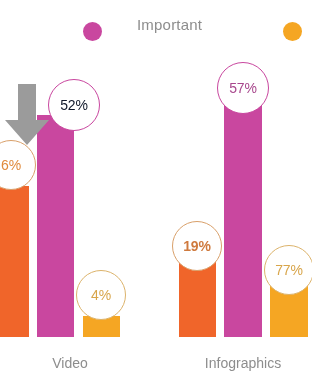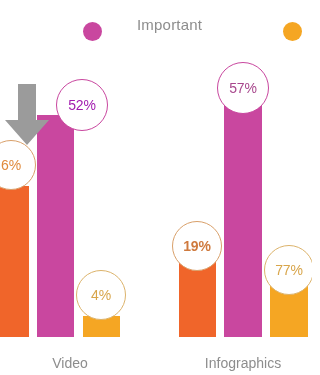--- a/index.html
+++ b/index.html
@@ -114,21 +114,21 @@
     <div class="bar" style="left:37px; width:37px; height:222px; background:#c9479f;"></div>
 
     <div class="bar" style="left:83px; width:37px; height:21px; background:#f5a623;"></div>
 
     <div class="bar" style="left:179px; width:37px; height:85px; background:#f0652a;"></div>
     <div class="bar" style="left:224px; width:38px; height:236px; background:#c9479f;"></div>
     <div class="bar" style="left:270px; width:38px; height:62px; background:#f5a623;"></div>
 
     <div class="bubble sz-md" style="left:-14px; top:140px; border:1.4px solid #d9a06a; color:#e08a3c;">6%</div>
 
-    <div class="bubble sz-lg" style="left:56px; top:79px; border:1.4px solid #c9479f; color:#a21caf;">52%</div>
+    <div class="bubble sz-lg" style="left:48px; top:79px; border:1.4px solid #c9479f; color:#0f172a;">52%</div>
 
     <div class="bubble sz-md" style="left:76px; top:270px; border:1.4px solid #dcb36b; color:#d8a54a;">4%</div>
 
     <div class="bubble sz-md" style="left:172px; top:221px; border:1.4px solid #d9a06a; color:#cf7a3e;font-weight:bold;">19%</div>
 
     <div class="bubble sz-lg" style="left:217px; top:62px; border:1.4px solid #c9479f; color:#a8488d;">57%</div>
 
     <div class="bubble sz-md" style="left:264px; top:245px; border:1.4px solid #dcb36b; color:#d8a54a;">77%</div>
 
     <div class="arrow-annotation">

